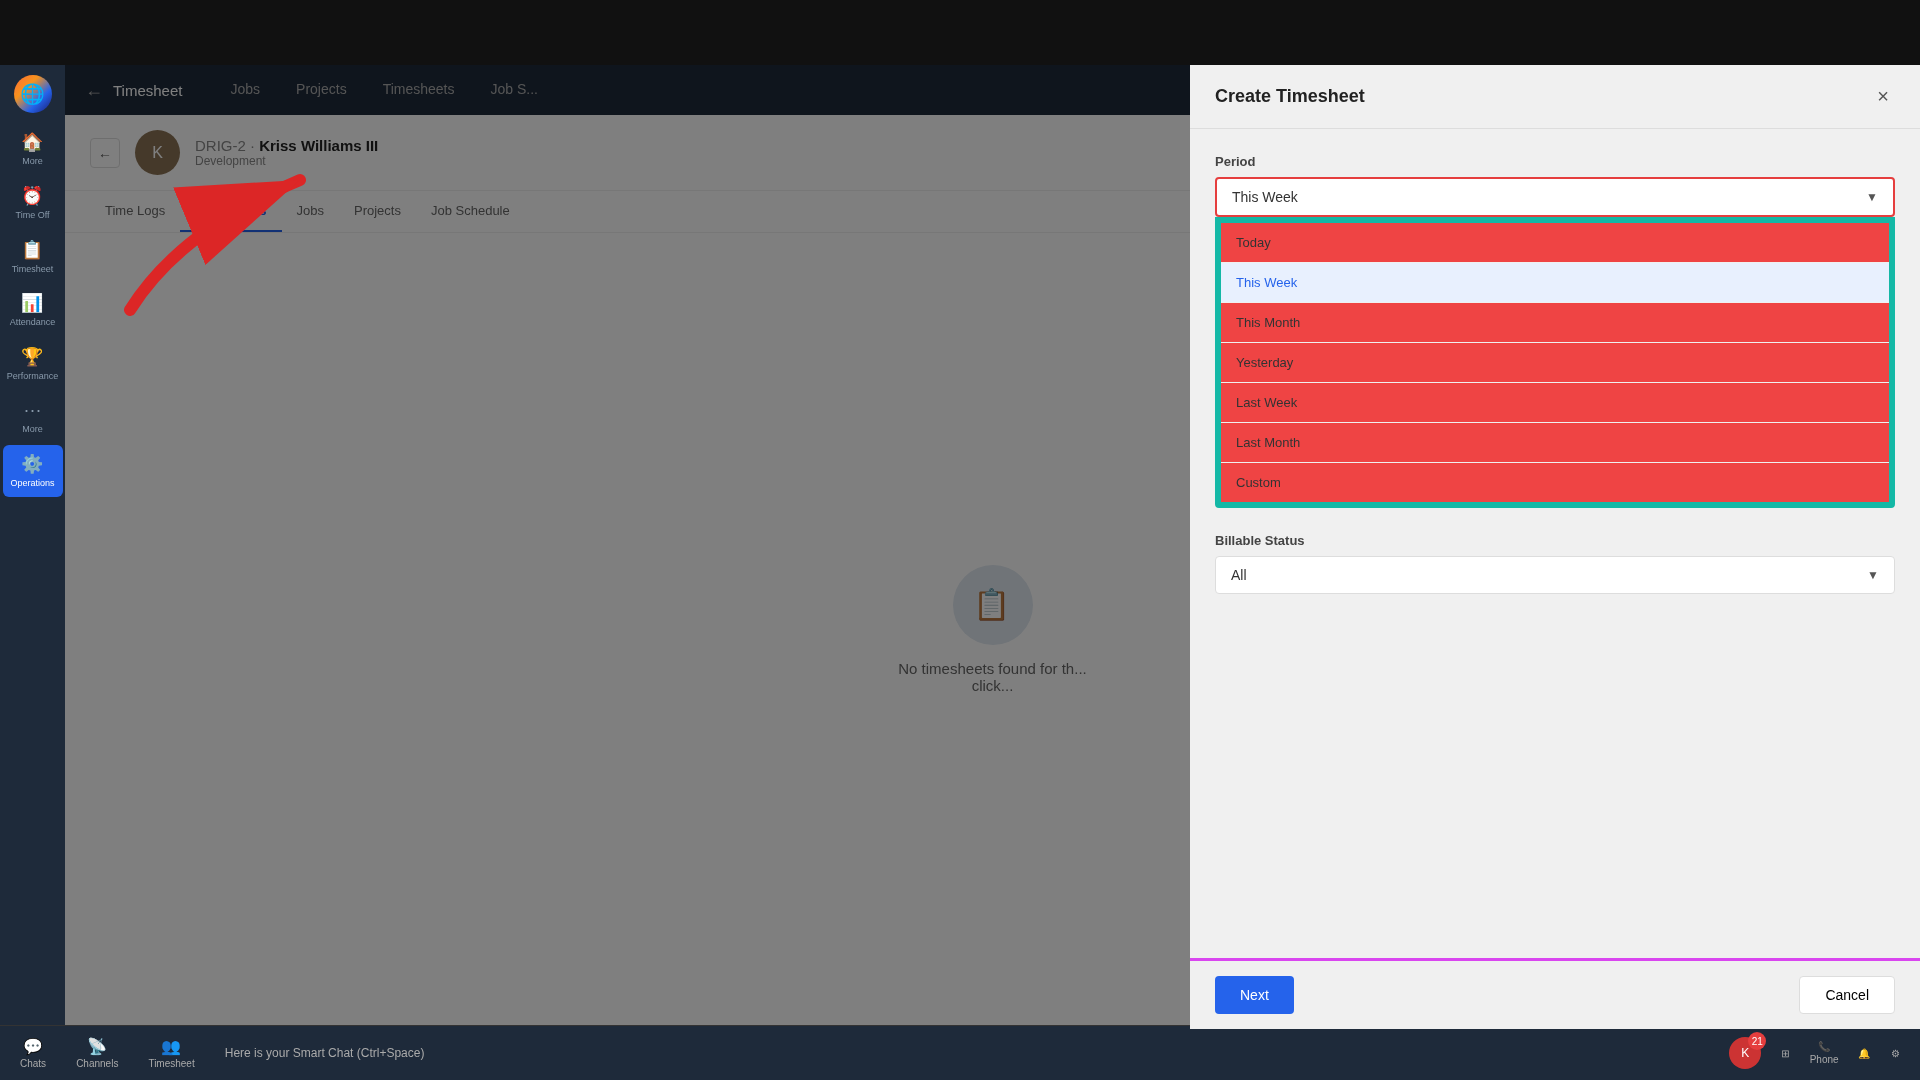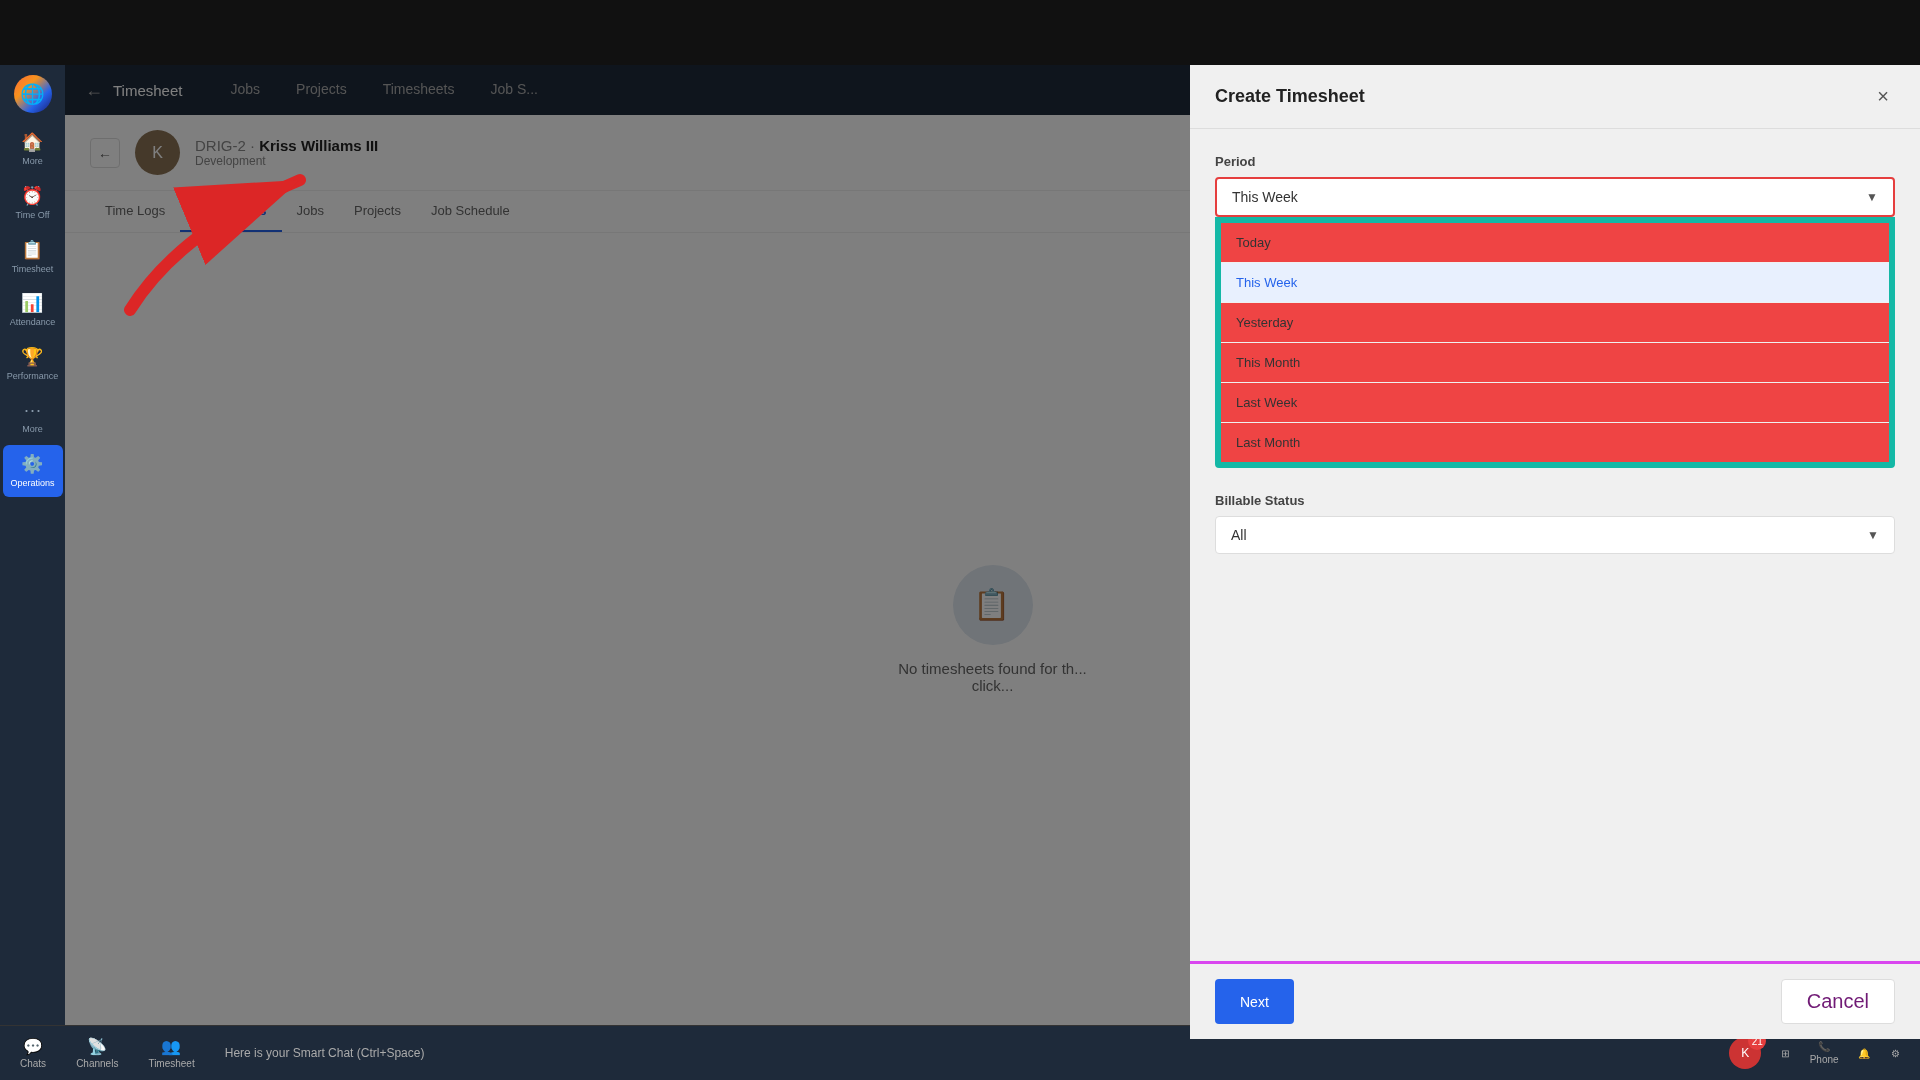--- a/index.html
+++ b/index.html
@@ -49,21 +49,21 @@
     .bottom-item { display: flex; flex-direction: column; align-items: center; color: #aaa; font-size: 10px; gap: 2px; cursor: pointer; }
     .bottom-item .icon { font-size: 16px; }
     .smart-chat { flex: 1; display: flex; align-items: center; }
     .bottom-right { margin-left: auto; display: flex; align-items: center; gap: 20px; }
     .bottom-right-item { display: flex; flex-direction: column; align-items: center; color: #aaa; font-size: 10px; gap: 2px; cursor: pointer; }
 
     
     .overlay { position: absolute; top: 65px; left: 65px; right: 0; bottom: 55px; background: rgba(0,0,0,0.5); z-index: 100; }
 
     
-    .modal { position: absolute; top: 65px; right: 0; width: 730px; bottom: 41px; background: #f0f0f0; z-index: 200; display: flex; flex-direction: column; }
+    .modal { position: absolute; top: 65px; right: 0; width: 730px; bottom: 51px; background: #f0f0f0; z-index: 200; display: flex; flex-direction: column; }
     .modal-header { display: flex; align-items: center; justify-content: space-between; padding: 18px 25px; background: #f0f0f0; border-bottom: 1px solid #ddd; }
     .modal-title { font-size: 18px; font-weight: 600; color: #222; }
     .modal-close { background: none; border: none; font-size: 20px; cursor: pointer; color: #555; padding: 2px 6px; }
     .modal-body { flex: 1; padding: 25px; overflow-y: auto; }
     .modal-footer { padding: 15px 25px; display: flex; gap: 10px; background: #f0f0f0; border-top: 3px solid #d946ef; justify-content: space-between; }
 
     
     .form-label { font-size: 13px; color: #444; margin-bottom: 8px; font-weight: 700; }
     .period-select-wrapper { position: relative; margin-bottom: 5px; }
     .period-select-box { width: 100%; padding: 10px 15px; border: 2px solid #e53e3e; border-radius: 4px; background: #fff; font-size: 14px; color: #333; display: flex; align-items: center; justify-content: space-between; cursor: pointer; }
@@ -75,21 +75,21 @@
     .dropdown-option.selected { background: #e8f0fe; color: #2563eb; }
     .dropdown-option:last-child { border-bottom: none; }
 
     
     .billable-section { margin-top: 25px; }
     .billable-select { width: 100%; padding: 10px 15px; border: 1px solid #ddd; border-radius: 4px; background: #fff; font-size: 14px; color: #333; display: flex; align-items: center; justify-content: space-between; cursor: pointer; }
     .billable-select .chevron { color: #555; font-size: 12px; }
 
     
     .btn-next { background: #2563eb; color: #fff; border: none; padding: 10px 25px; border-radius: 4px; font-size: 14px; cursor: pointer; font-weight: 500; }
-    .btn-cancel { background: #fff; color: #701a75; border: 1px solid #ddd; padding: 10px 25px; border-radius: 4px; font-size: 20px; cursor: pointer; }
+    .btn-cancel { background: #fff; color: #000000; border: 1px solid #ddd; padding: 10px 25px; border-radius: 4px; font-size: 14px; cursor: pointer; }
 
     
     .red-arrow { position: absolute; top: 150px; left: 100px; width: 280px; height: 180px; z-index: 150; pointer-events: none; }
 
     
     .notification-badge { background: #e53e3e; color: #fff; border-radius: 50%; width: 18px; height: 18px; font-size: 10px; display: flex; align-items: center; justify-content: center; position: absolute; top: -5px; right: -5px; }
 
     
     .user-circle { width: 32px; height: 32px; border-radius: 50%; background: #cc3333; display: flex; align-items: center; justify-content: center; color: #fff; font-size: 12px; position: relative; cursor: pointer; }
 
@@ -209,24 +209,25 @@
     <div class="form-label">Period</div>
     <div class="period-select-wrapper">
       <div class="period-select-box">
         <span>This Week</span>
         <span class="chevron">▼</span>
       </div>
 
       <div class="dropdown-options">
         <div class="dropdown-option">Today</div>
         <div class="dropdown-option selected">This Week</div>
+        <div class="dropdown-option">This Month</div>
         <div class="dropdown-option">Yesterday</div>
-        <div class="dropdown-option">This Month</div>
         <div class="dropdown-option">Last Week</div>
         <div class="dropdown-option">Last Month</div>
+        <div class="dropdown-option">Custom</div>
       </div>
     </div>
 
     <div class="billable-section">
       <div class="form-label">Billable Status</div>
       <div class="billable-select">
         <span>All</span>
         <span class="chevron">▼</span>
       </div>
     </div>

